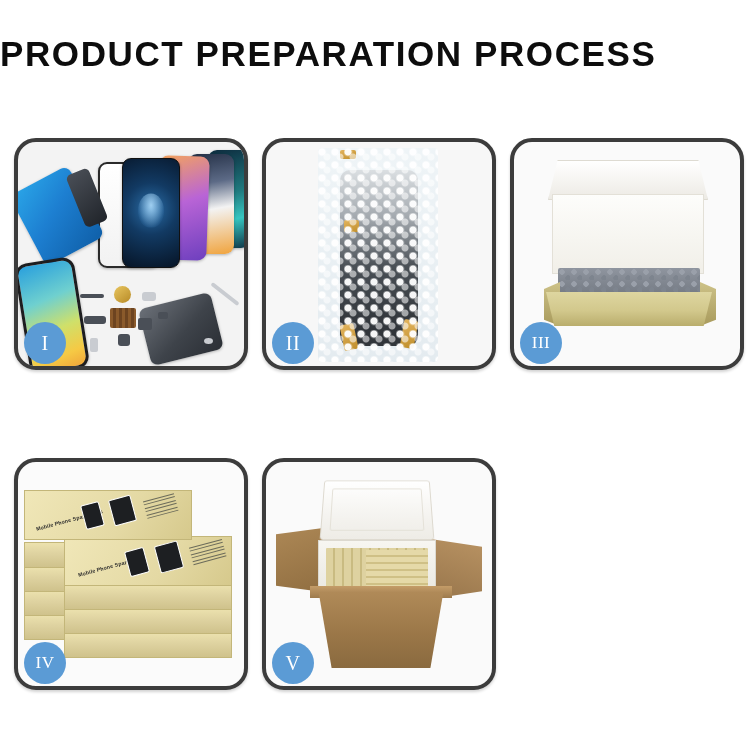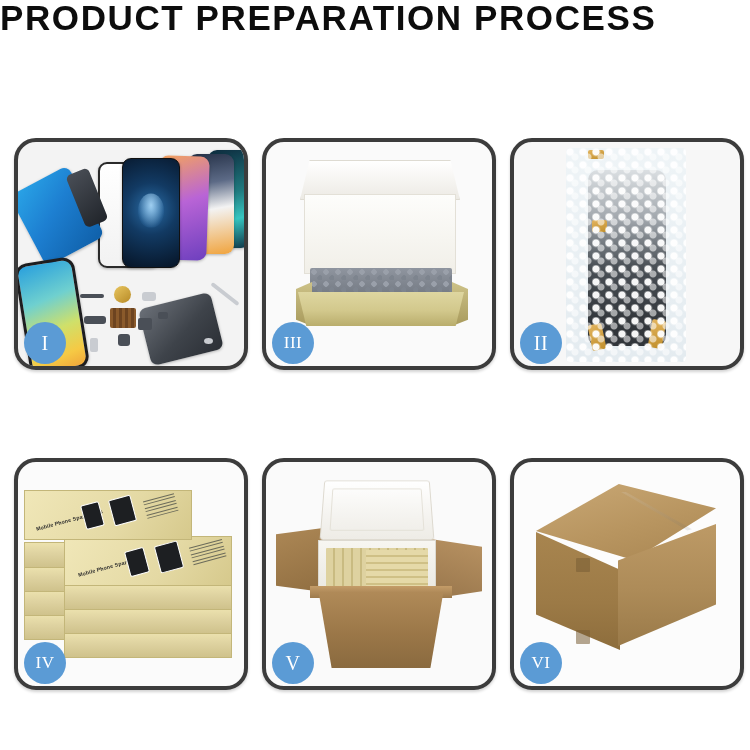--- a/index.html
+++ b/index.html
@@ -6,21 +6,21 @@
   * { box-sizing: border-box; margin: 0; padding: 0; }
   html, body {
     width: 750px; height: 750px;
     background: #ffffff;
     font-family: "Liberation Sans", sans-serif;
     overflow: hidden;
   }
   .page { position: relative; width: 750px; height: 750px; background:#fff; }
 
   
-  .header { width:654px; text-align:left; }
+  .header { width:654px; padding-top: 36px; text-align:left; }
   .title {
     font-family: "Liberation Sans", sans-serif;
     font-size: 35px; font-weight: 700; letter-spacing: 1.6px;
     color: #0d0d0d; line-height: 1.05; white-space: nowrap;
   }
   .subtitle {
     margin-top: 12px;
     font-family: "Liberation Sans", sans-serif;
     font-size: 14.5px; font-weight: 400; letter-spacing: .15px;
     color: #1a1a1a; white-space: nowrap;
@@ -291,47 +291,47 @@
         <div class="chip" style="left:120px;top:176px;width:14px;height:12px;"></div>
         <div class="chip" style="left:100px;top:192px;width:12px;height:12px;border-radius:3px;"></div>
         <div class="chip light" style="left:72px;top:196px;width:8px;height:14px;border-radius:2px;"></div>
         <div class="chip" style="left:140px;top:170px;width:10px;height:7px;"></div>
         <div class="chip light" style="left:186px;top:196px;width:9px;height:6px;border-radius:50%;"></div>
         <div class="chip light" style="left:190px;top:150px;width:34px;height:4px;transform:rotate(38deg);"></div>
       </div>
       <div class="badge">I</div>
     </div>
 
-    <div class="panel p3">
-      <div class="scene">
-        <div class="b3-lid"></div>
-        <div class="b3-back"></div>
-        <div class="b3-foam"></div>
-        <div class="b3-side"></div>
-        <div class="b3-side r"></div>
-        <div class="b3-front"></div>
-      </div>
-      <div class="badge small">III</div>
-    </div>
-
     <div class="panel p2">
       <div class="scene">
         <div class="bw-bag">
           <div class="bw-inner"></div>
           <div class="tape" style="left:22px;top:2px;width:16px;height:9px;"></div>
           <div class="tape" style="left:26px;top:72px;width:15px;height:12px;"></div>
           <div class="tape" style="left:24px;top:176px;width:14px;height:26px;transform:rotate(-12deg);"></div>
           <div class="tape" style="left:84px;top:172px;width:14px;height:28px;transform:rotate(10deg);"></div>
           <div class="bubbles"></div>
           <div class="bubbles2"></div>
         </div>
       </div>
       <div class="badge">II</div>
     </div>
 
+    <div class="panel p3">
+      <div class="scene">
+        <div class="b3-lid"></div>
+        <div class="b3-back"></div>
+        <div class="b3-foam"></div>
+        <div class="b3-side"></div>
+        <div class="b3-side r"></div>
+        <div class="b3-front"></div>
+      </div>
+      <div class="badge small">III</div>
+    </div>
+
     <div class="panel p4">
       <div class="scene">
         <div class="stack">
 
           <div class="sbox" style="left:0px;top:130px;width:150px;height:26px;"></div>
           <div class="sbox" style="left:0px;top:106px;width:150px;height:26px;"></div>
           <div class="sbox" style="left:0px;top:82px;width:150px;height:26px;"></div>
           <div class="sbox" style="left:0px;top:58px;width:150px;height:26px;"></div>
 
           <div class="sbox" style="left:40px;top:148px;width:168px;height:26px;"></div>
@@ -380,26 +380,15 @@
         <div class="c5-foamlid"></div>
         <div class="c5-foambox"></div>
         <div class="c5-content"></div>
         <div class="c5-content2"></div>
         <div class="c5-rim"></div>
         <div class="c5-body"></div>
       </div>
       <div class="badge">V</div>
     </div>
 
-    <div class="panel p6">
-      <div class="scene">
-        <div class="c6-top"></div>
-        <div class="c6-left"></div>
-        <div class="c6-right"></div>
-        <div class="c6-seam"></div>
-        <div class="c6-tab" style="left:62px;top:96px;width:14px;height:14px;"></div>
-        <div class="c6-tab" style="left:62px;top:168px;width:14px;height:14px;"></div>
-      </div>
-      <div class="badge small">VI</div>
-    </div>
 
   </div>
 </div>
 
 </body></html>

